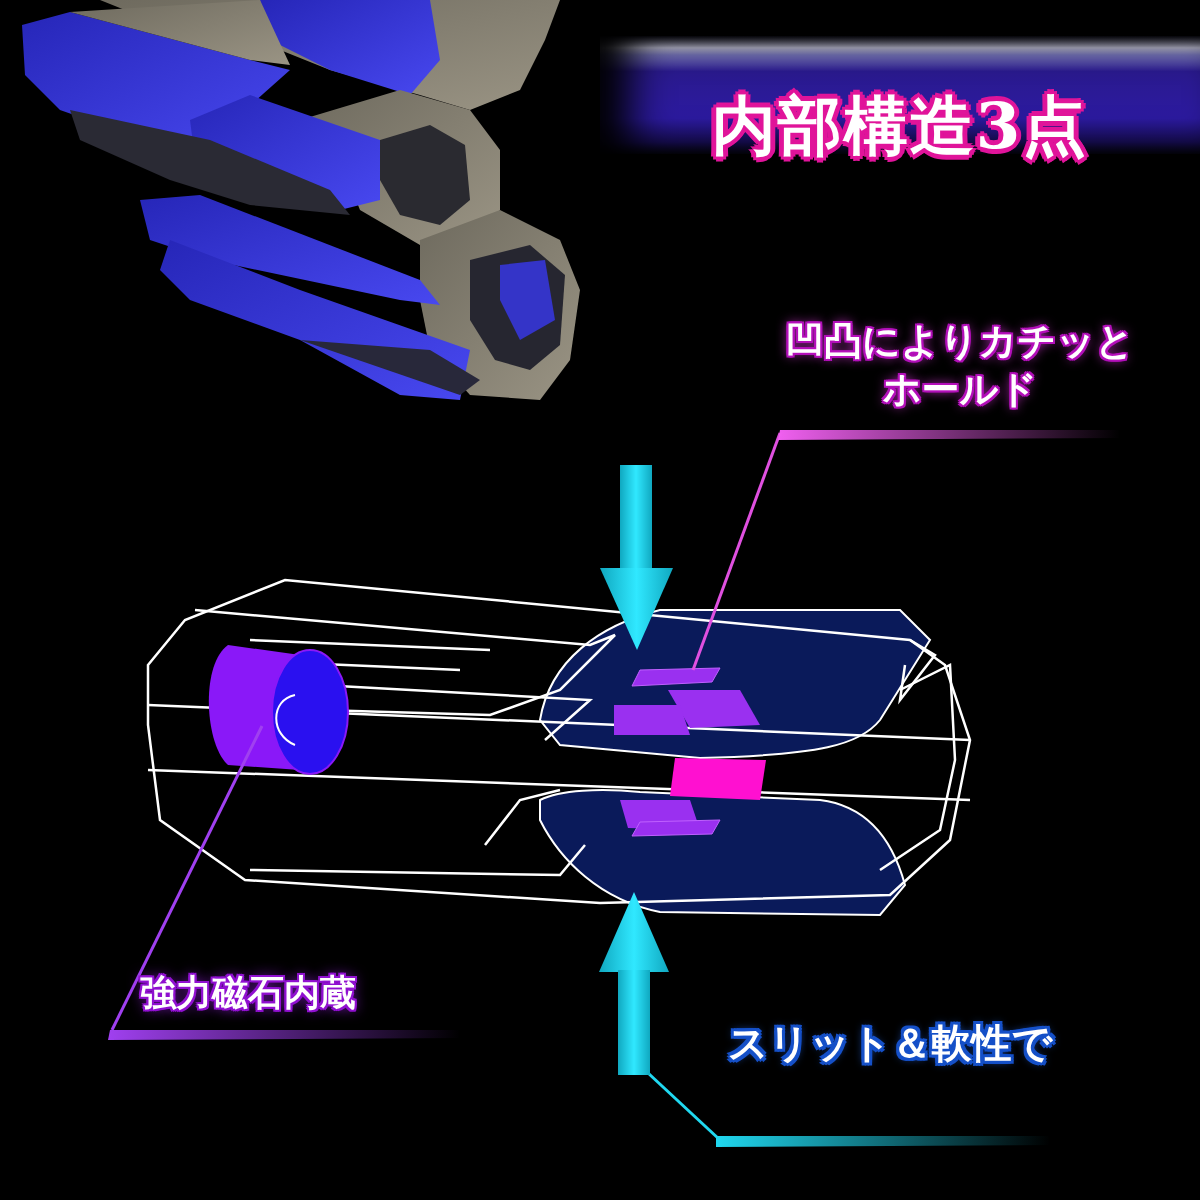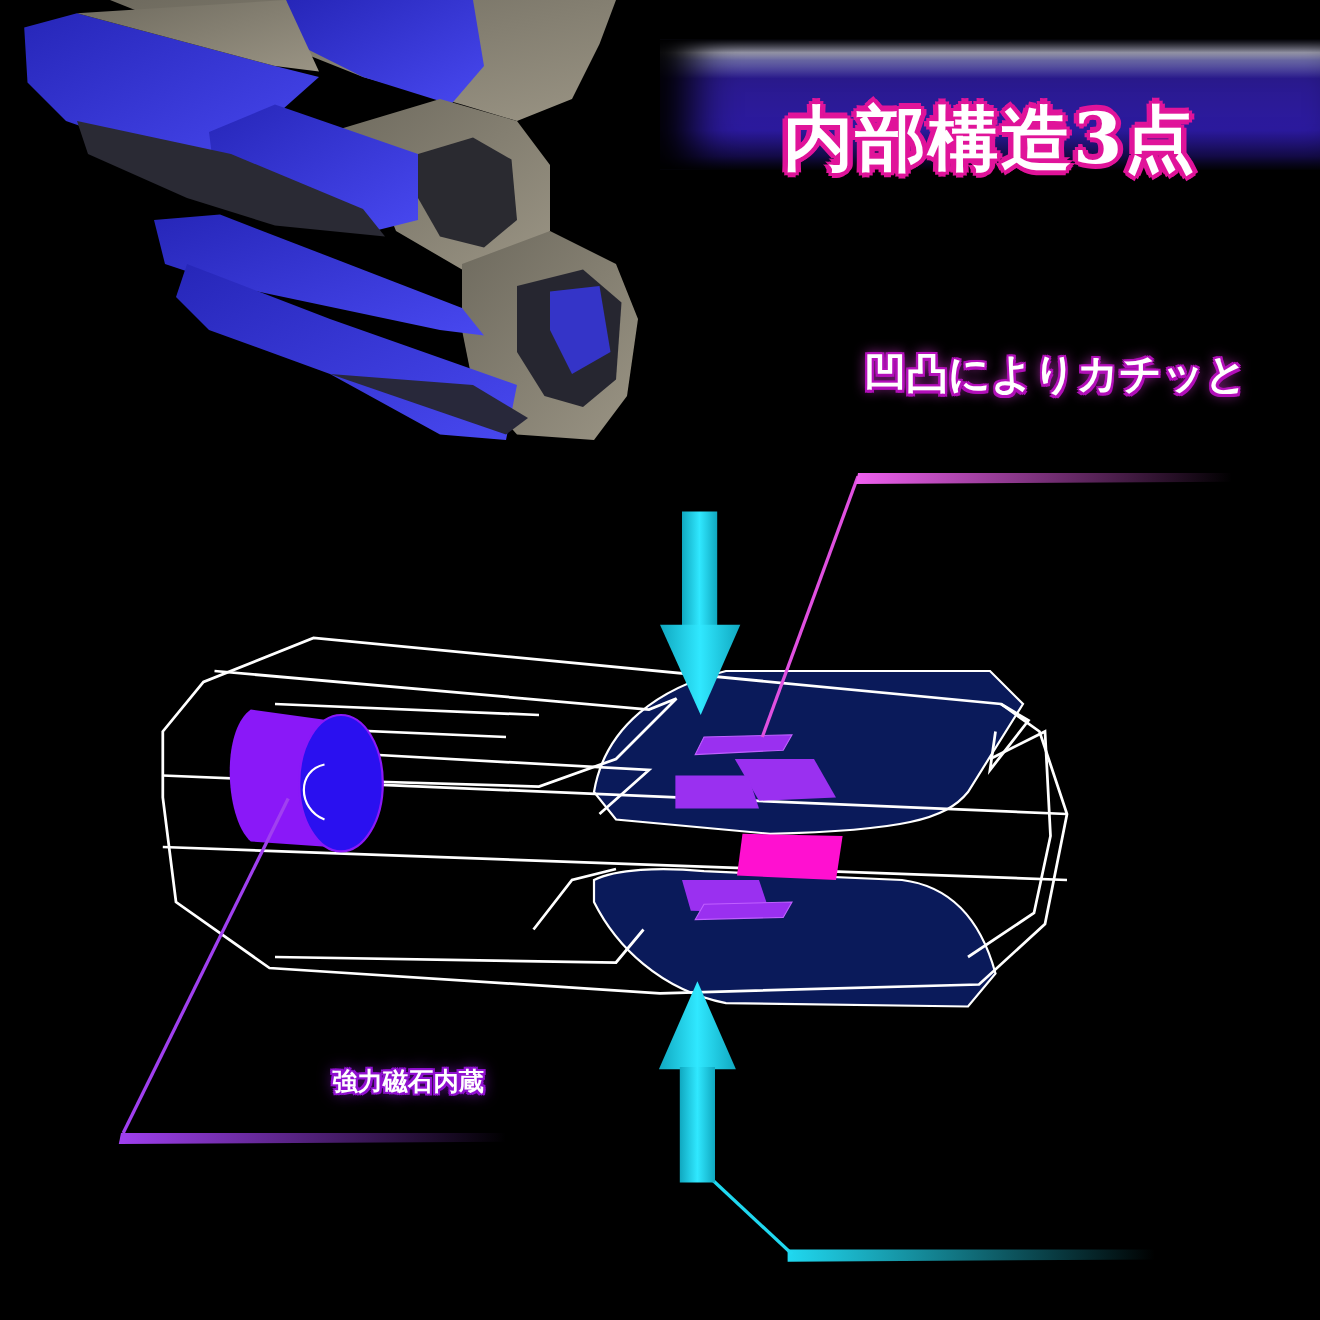--- a/index.html
+++ b/index.html
@@ -27,21 +27,21 @@
   .label {
     font-weight:bold; color:#fff; text-align:center; line-height:1.25;
     font-family:Liberation Sans, sans-serif;
   }
   .label-pink {
     left:760px; top:318px; width:400px; font-size:38px;
     text-shadow: 0 0 3px #c010c0, 2px 0 0 #b010b8, -2px 0 0 #b010b8, 0 2px 0 #b010b8, 0 -2px 0 #b010b8,
                  2px 2px 0 #b010b8, -2px -2px 0 #b010b8, 2px -2px 0 #b010b8, -2px 2px 0 #b010b8, 0 0 12px #ff40ff;
   }
   .label-purple {
-    left:150px; top:970px; width:290px; font-size:23px; text-align:right;
+    left:140px; top:970px; width:290px; font-size:36px; text-align:left;
     font-family:"DejaVu Serif", serif;
     text-shadow: 2px 0 0 #9010d0, -2px 0 0 #9010d0, 0 2px 0 #9010d0, 0 -2px 0 #9010d0,
                  2px 2px 0 #9010d0, -2px -2px 0 #9010d0, 2px -2px 0 #9010d0, -2px 2px 0 #9010d0, 0 0 14px #a020f0;
   }
   .label-blue {
     left:700px; top:1018px; width:380px; font-size:40px;
     text-shadow: 3px 0 0 #1550c8, -3px 0 0 #1550c8, 0 3px 0 #1550c8, 0 -3px 0 #1550c8,
                  3px 3px 0 #1550c8, -3px -3px 0 #1550c8, 3px -3px 0 #1550c8, -3px 3px 0 #1550c8, 0 0 10px #2a70ff;
   }
 
@@ -163,20 +163,22 @@
     <polygon points="600,568 673,568 637,650" fill="url(#cyanArrow)"></polygon>
   </g>
   <g>
     <polygon points="599,972 669,972 634,892" fill="url(#cyanArrow)"></polygon>
     <rect x="618" y="970" width="32" height="105" fill="url(#cyanArrow)"></rect>
   </g>
 </svg>
 
 <div class="abs label label-pink">
   <div>凹凸によりカチッと</div>
+  <div>ホールド</div>
 </div>
 
 <div class="abs label label-purple">
   <div>強力磁石内蔵</div>
 </div>
 
 <div class="abs label label-blue">
+  <div>スリット＆軟性で</div>
 </div>
 
 </body></html>

